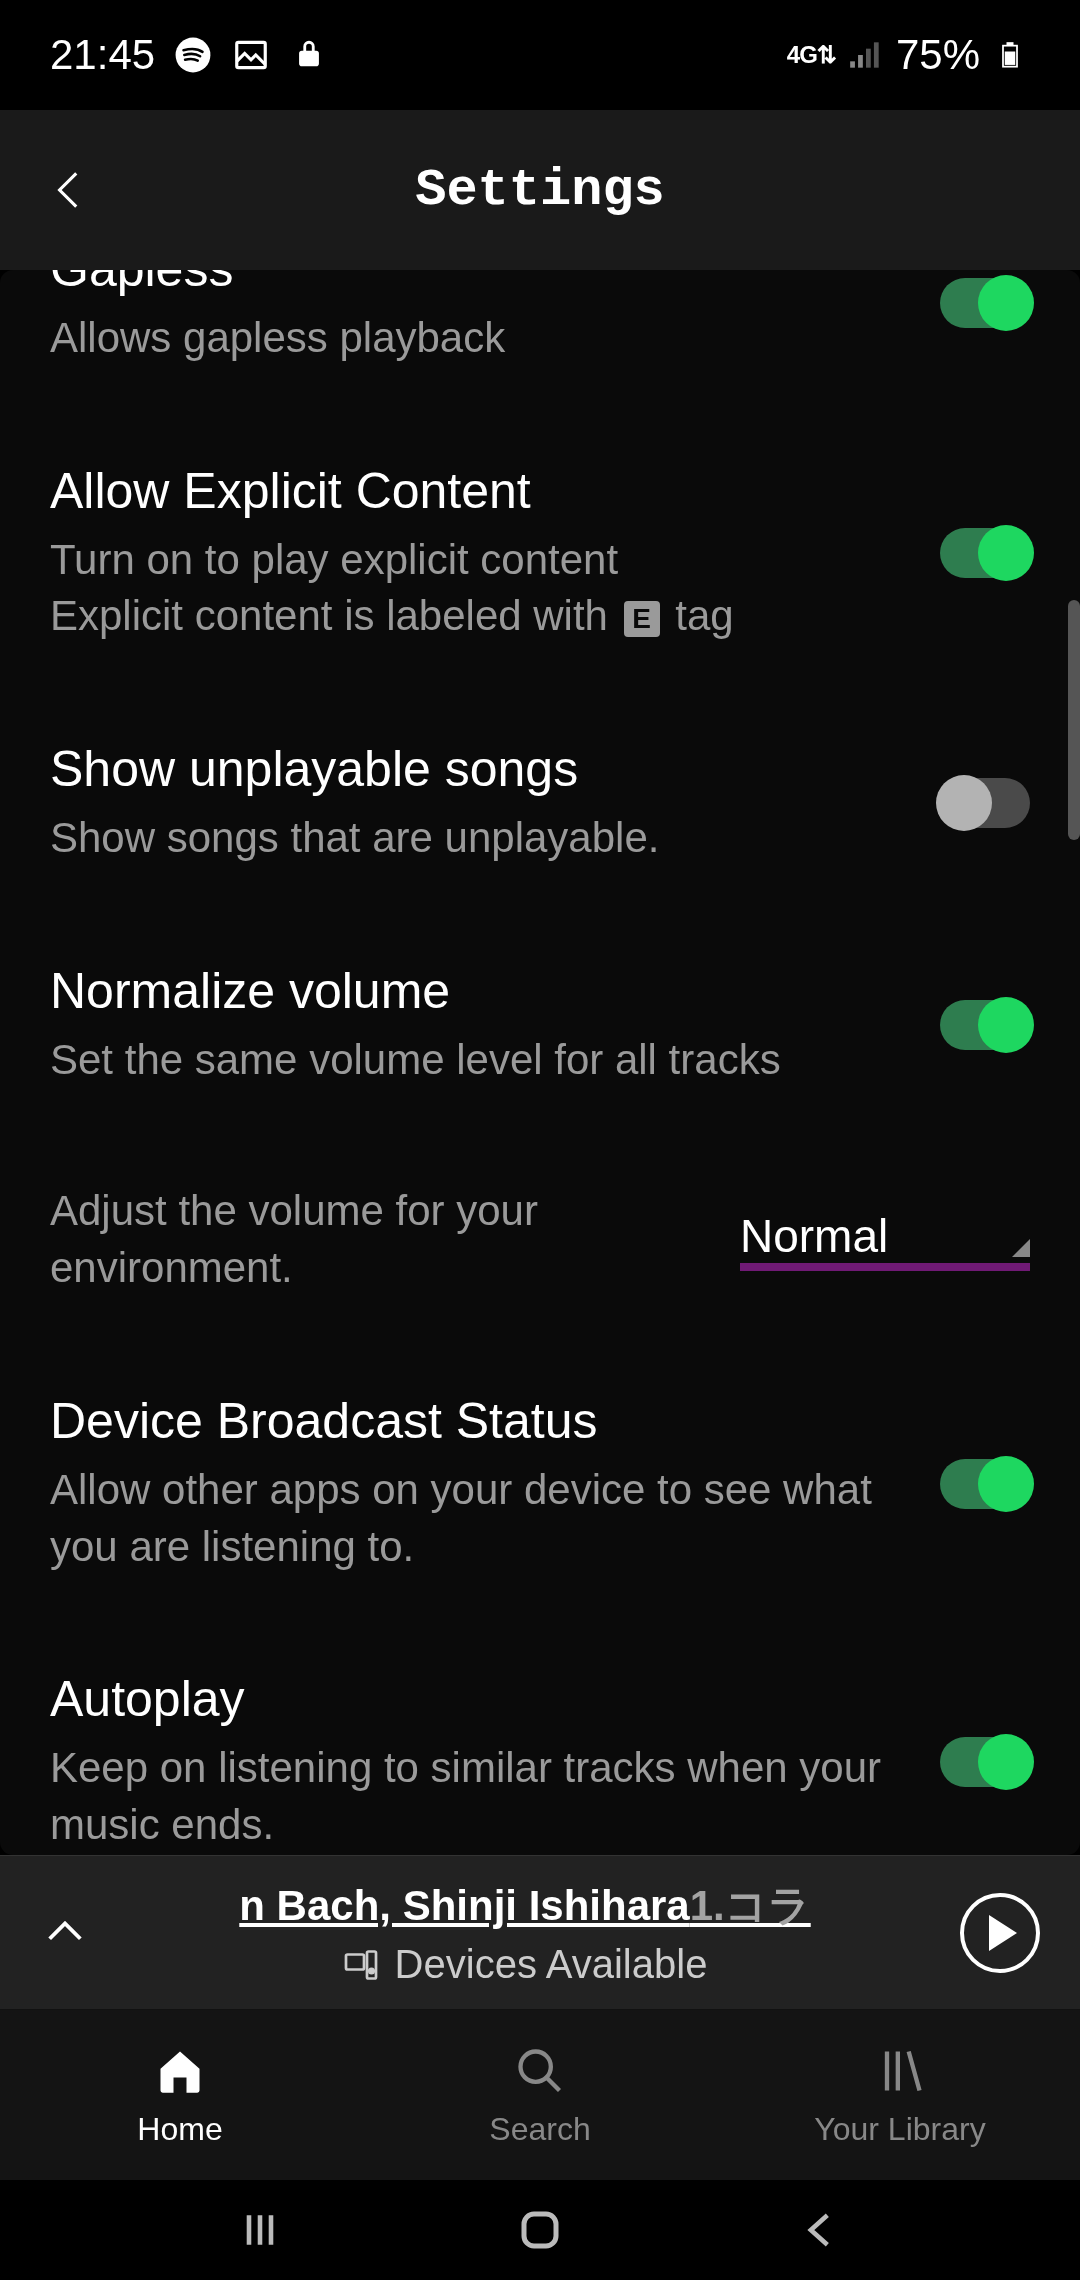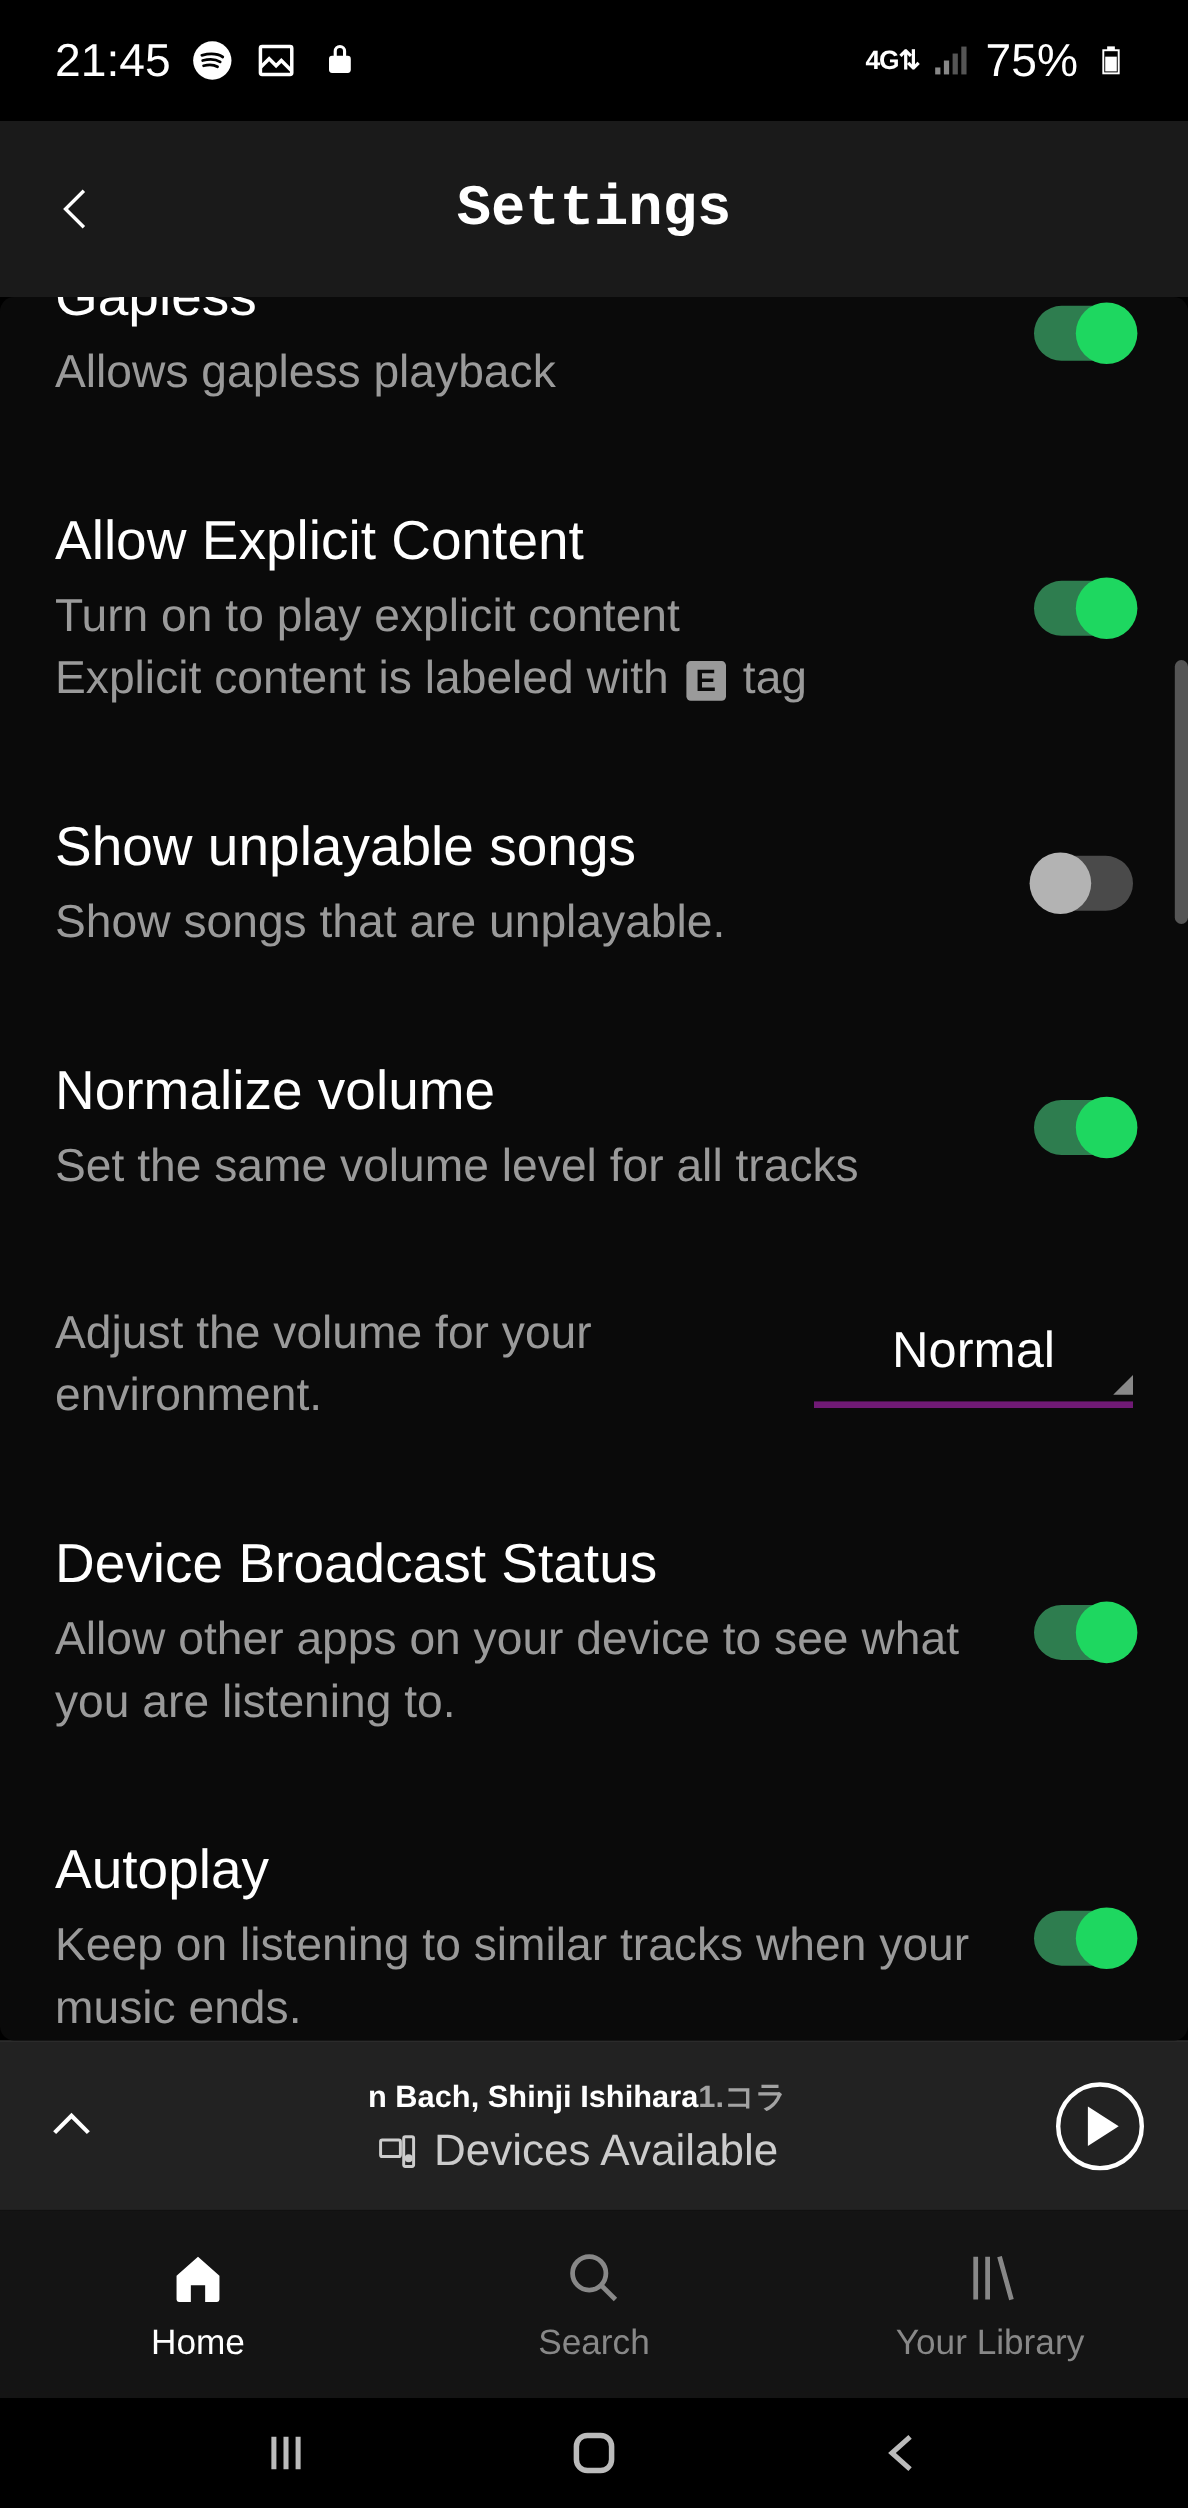--- a/index.html
+++ b/index.html
@@ -108,23 +108,21 @@
     top: -3px;
   }
   .toggle.on .toggle-thumb { background: #1ed760; right: -4px; }
   .toggle.off .toggle-thumb { background: #b3b3b3; left: -4px; }
 
   
   .dropdown {
     flex-shrink: 0;
     width: 290px;
     position: relative;
-    border-bottom: 6px solid #701a75;
-    padding-bottom: 20px;
-    text-align: center;
+    border-bottom: 8px solid #701a75;
   }
   .dropdown-value { font-size: 46px; color: #fff; }
   .dropdown-arrow {
     position: absolute;
     right: 0;
     bottom: 6px;
     width: 0; height: 0;
     border-left: 18px solid transparent;
     border-bottom: 18px solid #888;
   }
@@ -146,21 +144,21 @@
     height: 155px;
     border-top: 1px solid #333;
     border-bottom: 1px solid #111;
     display: flex;
     align-items: center;
     padding: 0 40px;
     gap: 30px;
   }
   .np-expand { width: 50px; height: 50px; display:flex; align-items:center; justify-content:center;}
   .np-center { flex: 1; text-align: center; }
-  .np-track-row { display:flex; align-items:center; justify-content:center; font-size: 28px; }
+  .np-track-row { display:flex; align-items:center; justify-content:center; font-size: 42px; text-decoration: underline; }
   .np-artist { font-weight: 700; color:#fff; }
   .np-title { font-weight: 700; color:#a3a3a3; }
   .np-devices { display:flex; align-items:center; justify-content:center; gap:16px; font-size: 40px; color:#ccc; margin-top: 8px; }
   .np-play {
     width: 80px; height: 80px;
     border: 4px solid #fff;
     border-radius: 50%;
     display:flex; align-items:center; justify-content:center;
   }
   .play-triangle {

